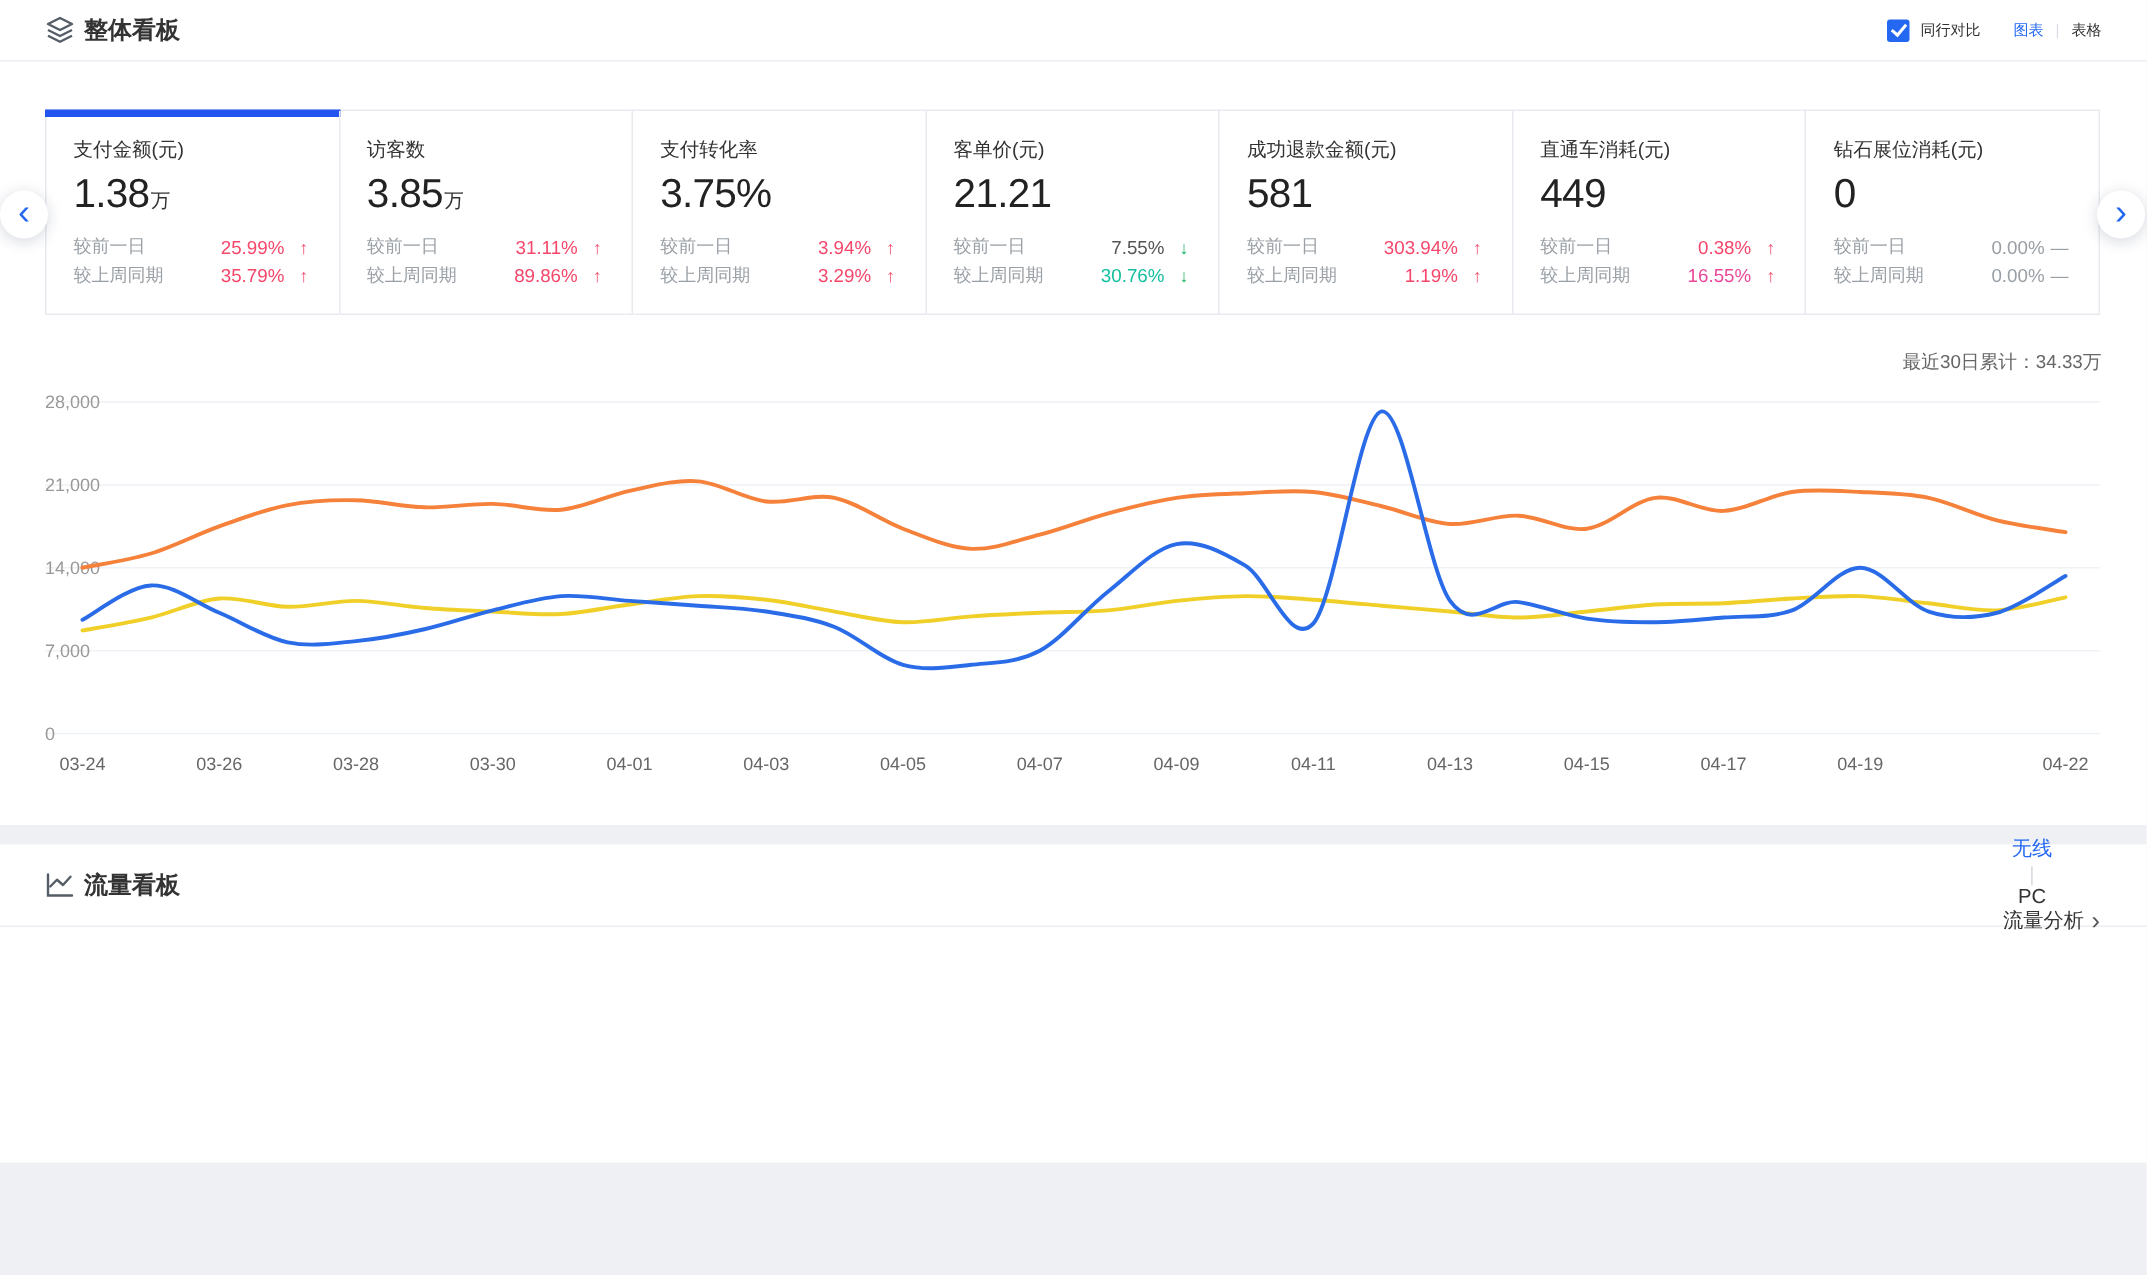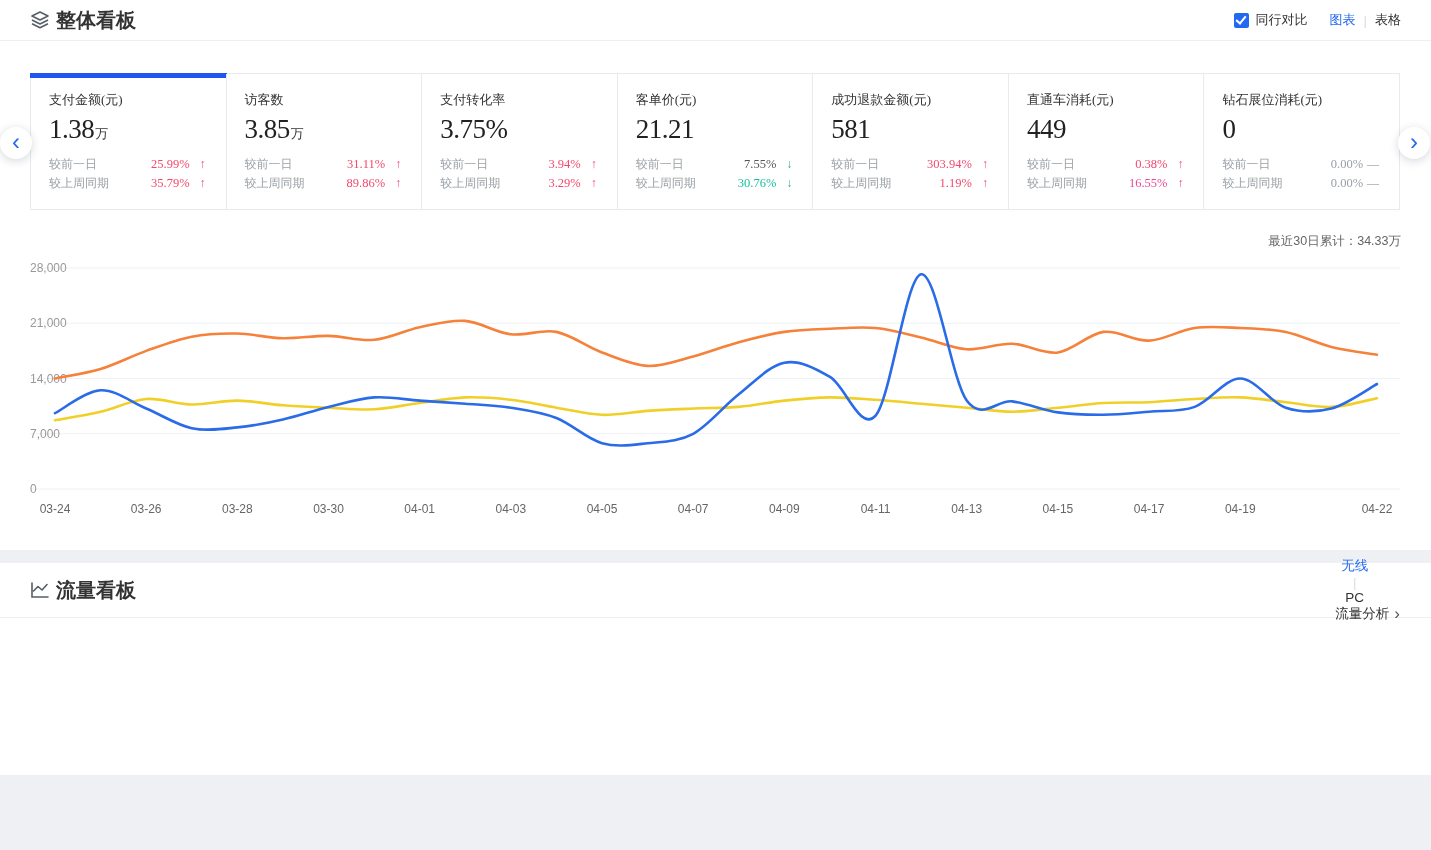--- a/index.html
+++ b/index.html
@@ -8,32 +8,32 @@
     background:#eef0f3;
     font-family:"Liberation Sans","DejaVu Sans",sans-serif;
     color:#333;
     -webkit-font-smoothing:antialiased;
   }
   .section{position:absolute;left:0;width:1431px;background:#fff;}
   #sec-overview{top:0;height:550px;}
   #sec-traffic{top:563px;height:212px;}
   .sec-header{position:absolute;top:0;left:0;right:0;height:40px;border-bottom:1px solid #ebeef2;display:flex;align-items:center;}
   #sec-traffic .sec-header{height:54px;}
-  .sec-title{font-size:20px;font-weight:700;color:#333;margin-left:56px;position:absolute;left:0;}
+  .sec-title{font-size:16px;font-weight:700;color:#333;margin-left:56px;position:absolute;left:0;}
   .hdr-icon{position:absolute;left:30px;width:20px;height:20px;}
-  .hdr-right{position:absolute;right:30px;display:flex;align-items:center;font-size:13px;}
+  .hdr-right{position:absolute;right:30px;display:flex;align-items:center;font-size:10px;}
   .checkbox{width:15px;height:15px;border-radius:2px;background:#2468f2;position:relative;display:inline-block;margin-right:7px;cursor:pointer;}
   .checkbox::after{content:"";position:absolute;left:4.5px;top:1.5px;width:4px;height:8px;border:solid #fff;border-width:0 2px 2px 0;transform:rotate(40deg);}
   .toggle-link{cursor:pointer;text-align:center;}
   .blue{color:#2468f2;}
   .divider{color:#d8dce2;margin:0 8px;}
 
   
   #cards-row{position:absolute;left:30px;top:73px;width:1370px;height:137px;display:flex;border:1px solid #e7eaee;box-sizing:border-box;background:#fff;}
-  .card{flex:1;position:relative;border-left:1px solid #e7eaee;padding:17px 20px 0 18px;box-sizing:border-box;cursor:pointer;font-family:Liberation Serif, serif;}
+  .card{flex:1;position:relative;border-left:1px solid #e7eaee;padding:17px 20px 0 18px;box-sizing:border-box;cursor:pointer;}
   .card:first-child{border-left:none;}
   .card.selected::before{content:"";position:absolute;top:-1px;left:-1px;right:-1px;height:5px;background:#2254f0;}
   .card-title{font-size:13px;color:#333;}
   .card-value{font-size:27px;color:#222;margin-top:5px;letter-spacing:-0.5px;}
   .card-unit{font-size:13px;color:#333;margin-left:1px;}
   .card-rows{margin-top:10px;}
   .crow{display:flex;align-items:center;font-size:12px;height:19px;}
   .crow .lbl{color:#9aa0a6;width:84px;}
   .crow .val{flex:1;text-align:right;font-size:12.5px;}
   .crow .arr{width:16px;text-align:right;font-weight:700;font-size:12px;}

